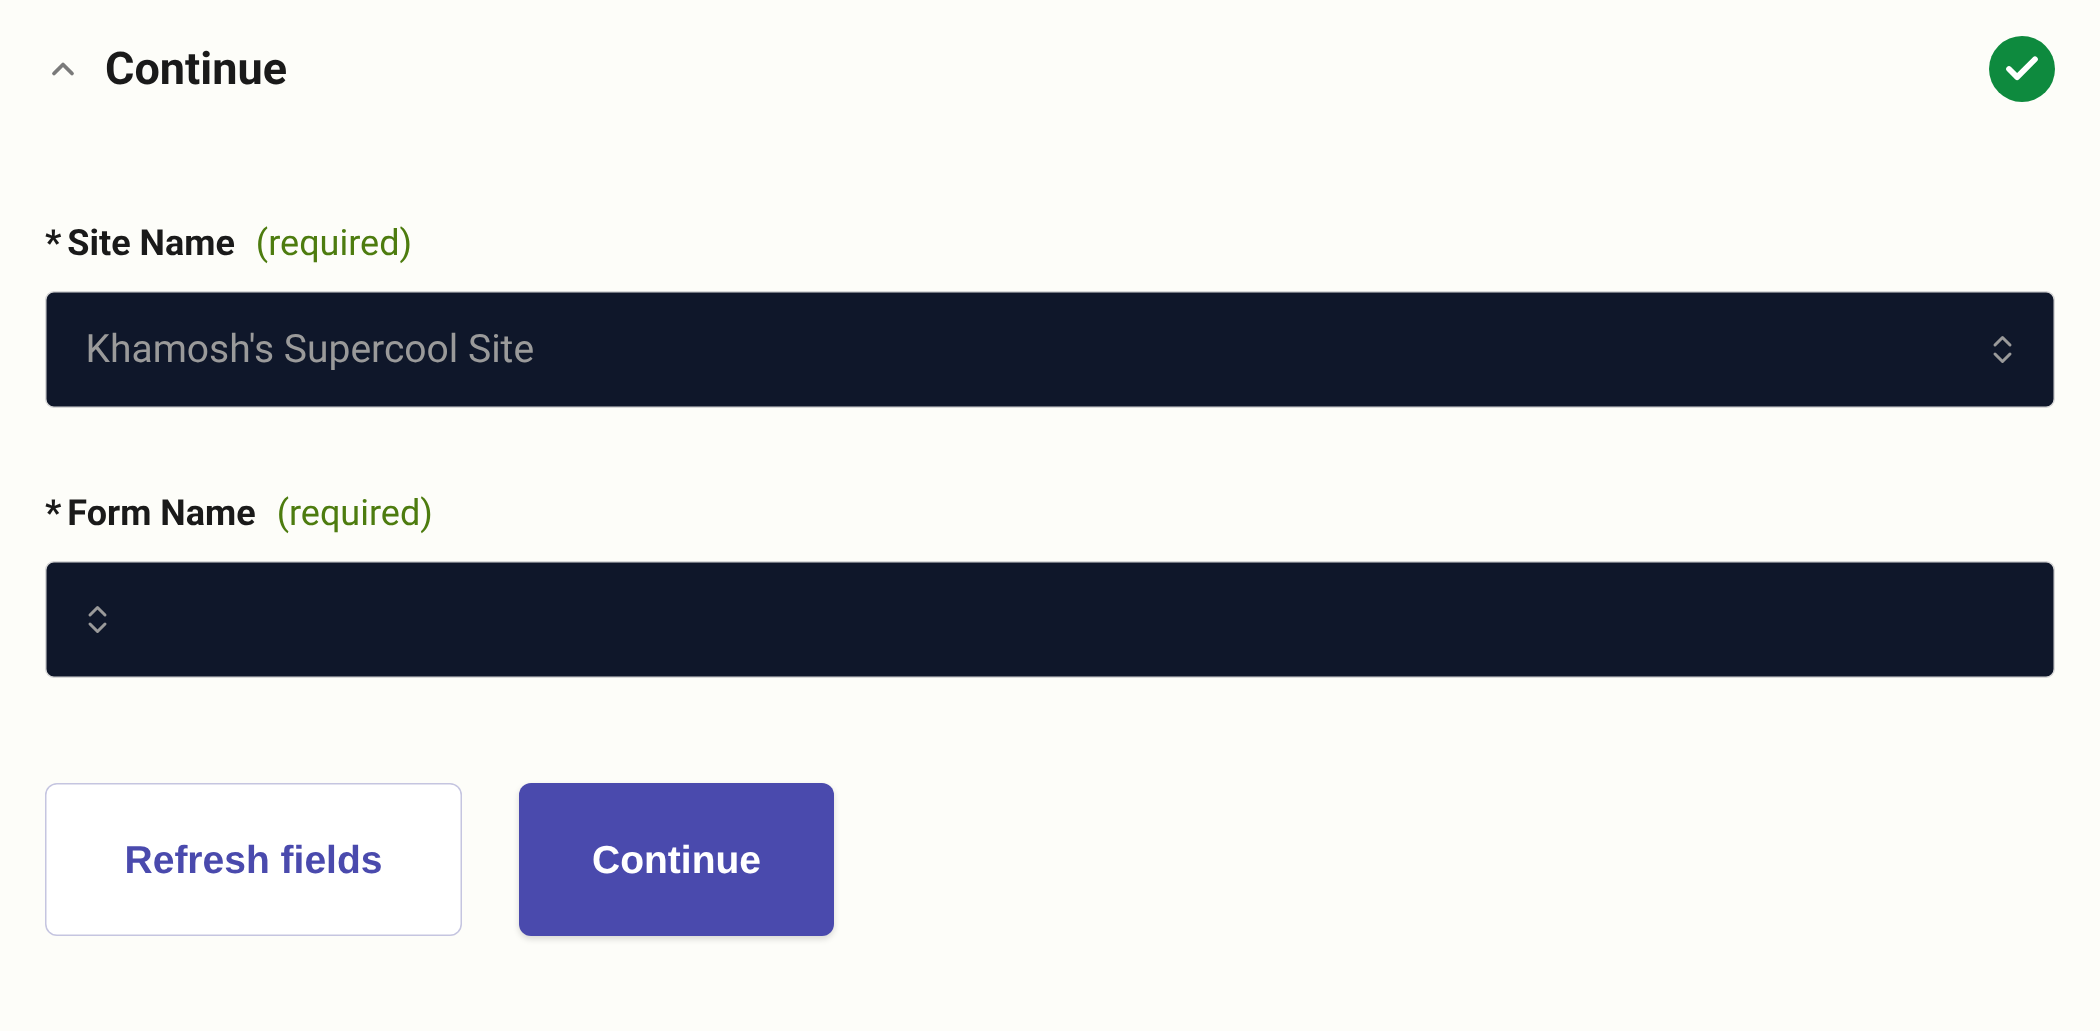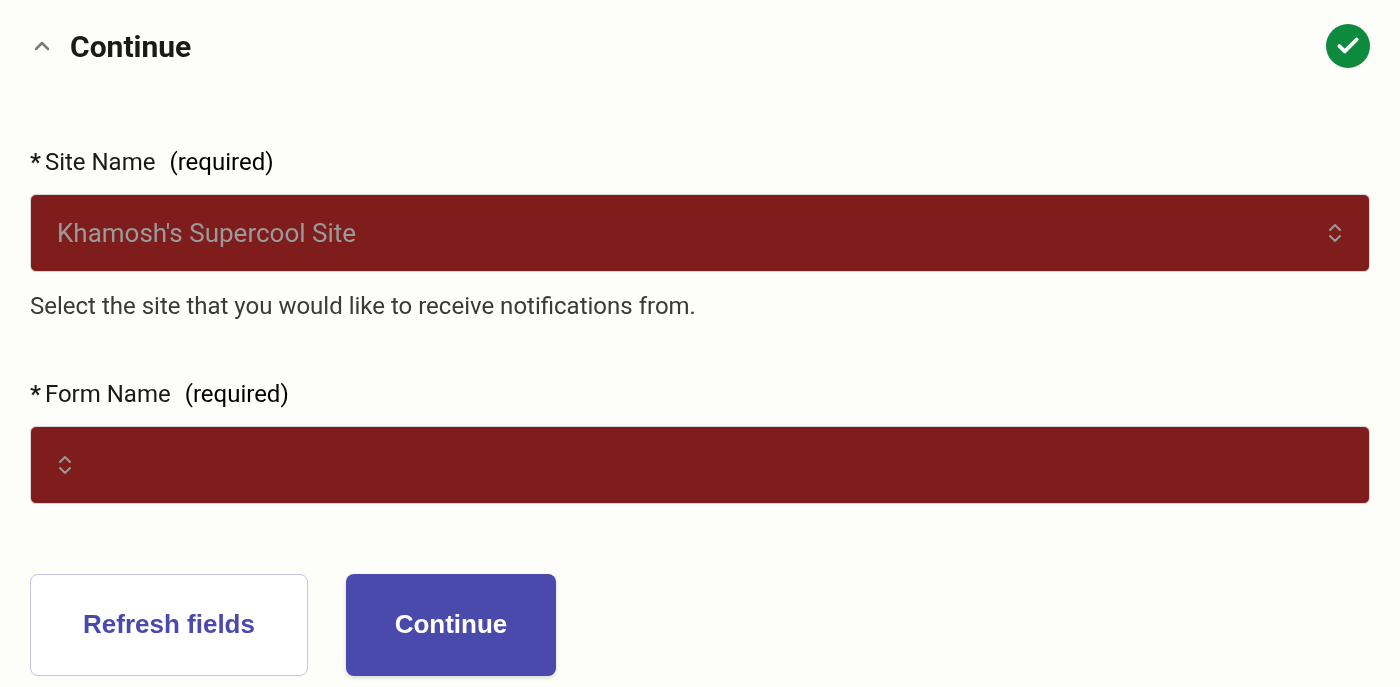--- a/index.html
+++ b/index.html
@@ -57,34 +57,34 @@
       gap: 14px;
       margin-bottom: 18px;
     }
     .form-label-required {
       font-size: 24px;
       font-weight: 700;
       color: #1a1a1a;
     }
     .form-label-text {
       font-size: 24px;
-      font-weight: 400;
+      font-weight: 700;
       color: #1a1a1a;
     }
     .form-label-hint {
       font-size: 24px;
       font-weight: 400;
-      color: #000000;
+      color: #4d7c0f;
     }
     .select-field {
       width: 100%;
       height: 78px;
       border: 1px solid #d8d8d8;
       border-radius: 6px;
-      background: #7f1d1d;
+      background: #0f172a;
       display: flex;
       align-items: center;
       justify-content: space-between;
       padding: 0 26px;
       cursor: pointer;
     }
     .select-value {
       font-size: 26px;
       color: #9a9a9a;
     }
@@ -158,21 +158,20 @@
     <span class="select-value">Khamosh's Supercool Site</span>
     <span class="select-arrows">
       <svg width="16" height="10" viewBox="0 0 16 10" fill="none" stroke="currentColor" stroke-width="2" stroke-linecap="round" stroke-linejoin="round">
         <polyline points="3 7 8 2 13 7"></polyline>
       </svg>
       <svg width="16" height="10" viewBox="0 0 16 10" fill="none" stroke="currentColor" stroke-width="2" stroke-linecap="round" stroke-linejoin="round">
         <polyline points="3 3 8 8 13 3"></polyline>
       </svg>
     </span>
   </div>
-  <p class="help-text">Select the site that you would like to receive notifications from.</p>
 </div>
 
 <div class="form-group">
   <div class="form-label">
     <span><span class="form-label-required">*</span> <span class="form-label-text">Form Name</span></span>
     <span class="form-label-hint">(required)</span>
   </div>
   <div class="select-field">
     <span class="select-arrows">
       <svg width="16" height="10" viewBox="0 0 16 10" fill="none" stroke="currentColor" stroke-width="2" stroke-linecap="round" stroke-linejoin="round">

